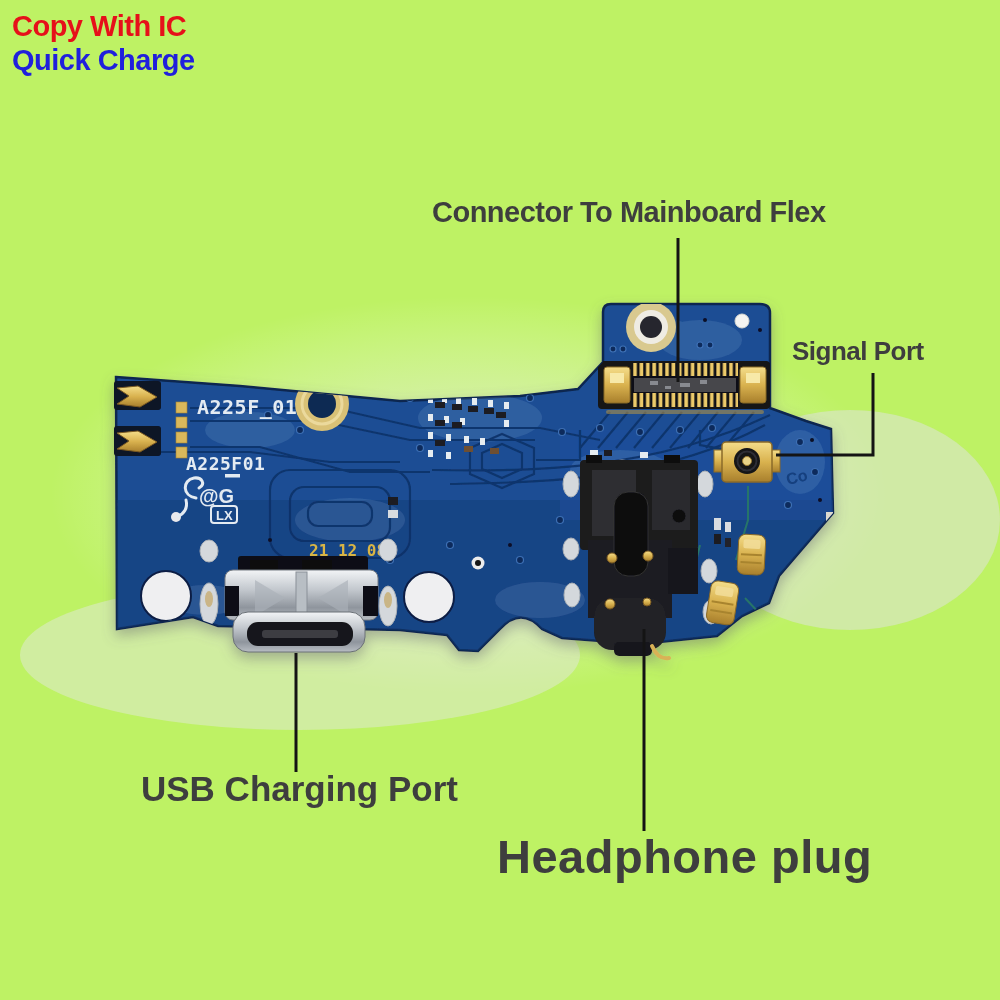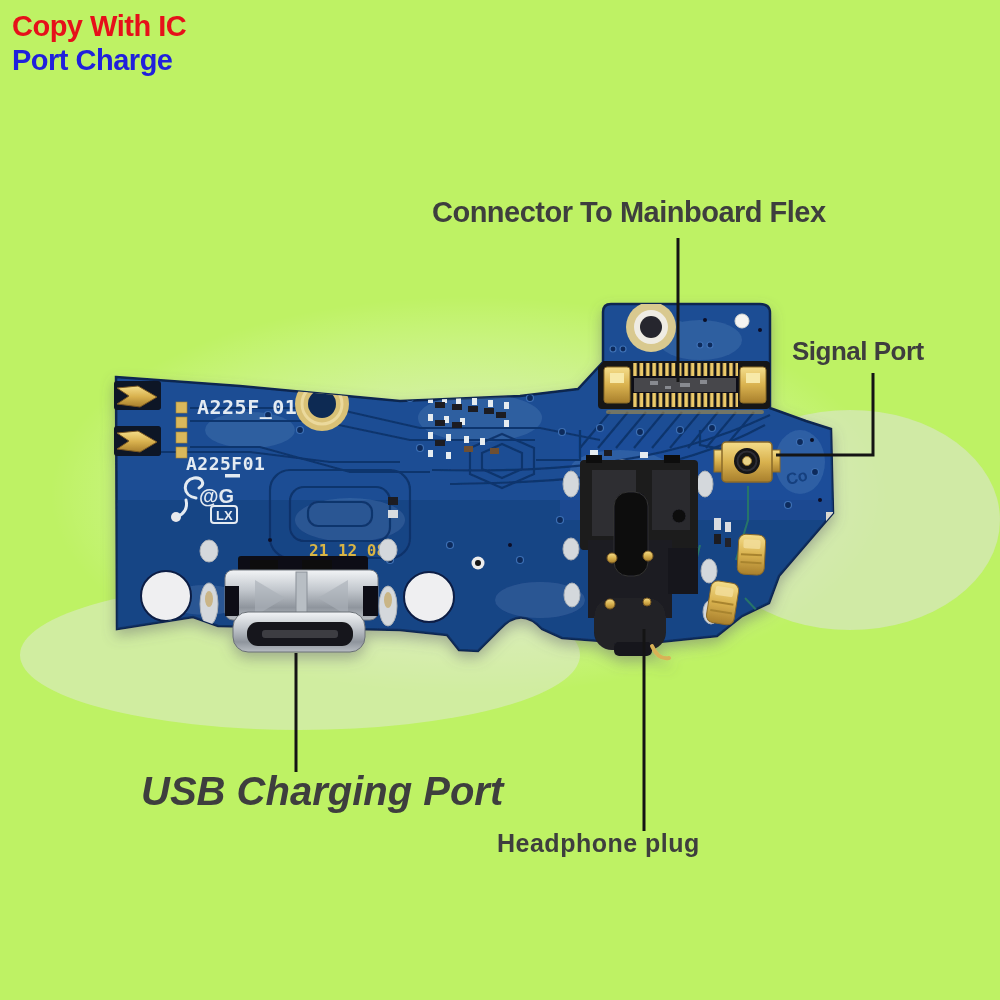--- a/index.html
+++ b/index.html
@@ -4,36 +4,36 @@
 <style>
   html,body{margin:0;padding:0;background:#ffffff;}
   .page{position:relative;width:1000px;height:1000px;background:#bef264;overflow:hidden;
         font-family:"Liberation Sans",sans-serif;}
   .badge{position:absolute;left:12px;font-weight:bold;font-size:29px;letter-spacing:-0.5px;white-space:nowrap;}
   .badge-red{top:10px;color:#e6101a;}
   .badge-blue{top:44px;color:#2020dc;}
   .anno{position:absolute;font-weight:bold;color:#3e3e3e;white-space:nowrap;}
   .anno-connector{left:432px;top:196px;font-size:29px;letter-spacing:-0.5px;}
   .anno-signal{left:792px;top:336px;font-size:26px;letter-spacing:-0.5px;}
-  .anno-usb{left:141px;top:769px;font-size:40px;font-style:italic;}
-  .anno-headphone{left:497px;top:829px;font-size:25px;letter-spacing:0.5px;}
+  .anno-usb{left:141px;top:769px;font-size:35px;}
+  .anno-headphone{left:497px;top:829px;font-size:47px;letter-spacing:0.5px;}
   svg{position:absolute;left:0;top:0;}
   svg text{font-weight:bold;}
   .silk{font-family:"DejaVu Sans Mono",monospace;fill:#e4ebf2;}
   .silk-sans{font-family:"Liberation Sans",sans-serif;fill:#e4ebf2;}
   .datecode{font-family:"DejaVu Sans Mono",monospace;fill:#d9b545;}
   .etched{font-family:"Liberation Sans",sans-serif;fill:#0f3a78;opacity:.85;}
 </style>
 </head>
 <body>
 
 <div class="page">
 
   <div class="badge badge-red">Copy With IC</div>
-  <div class="badge badge-blue">Port Charge</div>
+  <div class="badge badge-blue">Quick Charge</div>
 
   <svg width="1000" height="1000" viewBox="0 0 1000 1000">
     <defs>
       <linearGradient id="metal" x1="0" y1="0" x2="0" y2="1">
         <stop offset="0" stop-color="#f2f4f6"></stop>
           <stop offset="0.4" stop-color="#c2c7cd"></stop>
         <stop offset="0.75" stop-color="#8f959d"></stop>
           <stop offset="1" stop-color="#b8bdc3"></stop>
       </linearGradient>
       <linearGradient id="goldg" x1="0" y1="0" x2="0" y2="1">

